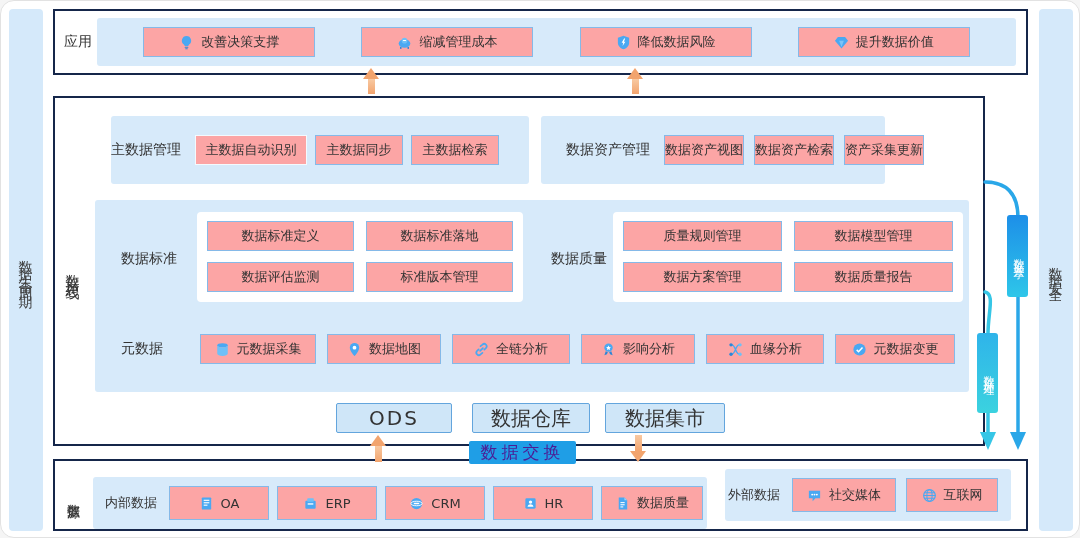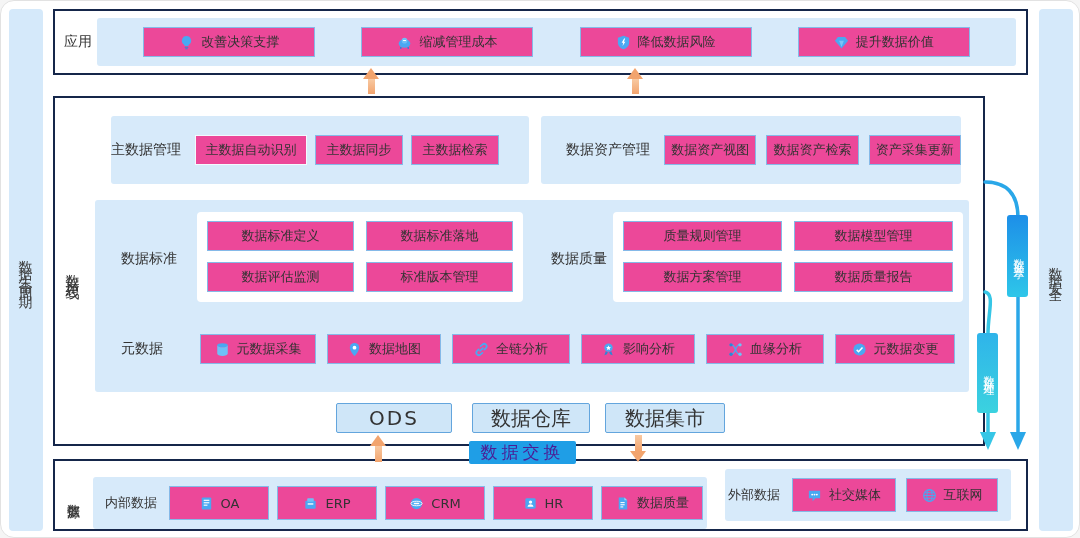--- a/index.html
+++ b/index.html
@@ -15,21 +15,21 @@
   
   .sec { position:absolute; left:52px; background:#fff; border:2px solid #15264a; }
   .sec-label-h { position:absolute; left:9px; top:50%; transform:translateY(-50%);
                  font-size:14px; color:#333; }
   .sec-vlabel { position:absolute; left:9px; top:50%; transform:translateY(-50%);
                 writing-mode:vertical-rl; text-orientation:upright; font-size:14px;
                 color:#333; letter-spacing:4px; }
   .panel { position:absolute; background:#d7eafa; border-radius:3px; }
   .flexrow { display:flex; align-items:center; }
   .plabel { font-size:14px; color:#333; white-space:nowrap; }
-  .chip { height:30px; background:#ec4899; border:1px solid #85b9e8; border-radius:0;
+  .chip { height:30px; background:#fca5a5; border:1px solid #85b9e8; border-radius:0;
           display:flex; align-items:center; justify-content:center; gap:7px;
           font-size:13px; color:#333; white-space:nowrap; }
   .chip.plain { border-color:#f4fafe; }
   .chip .icon { width:15px; height:15px; flex:none; }
   .white-wrap { position:absolute; background:#fff; border-radius:4px; padding:9px 10px;
                 display:grid; grid-template-columns:1fr 1fr; gap:9px 12px; }
   .store { position:absolute; height:30px; background:#cfe6f8; border:1px solid #63a5dd;
            border-radius:2px; display:flex; align-items:center; justify-content:center;
            font-size:20px; color:#333; }
   
@@ -120,21 +120,21 @@
             <span>主数据自动识别</span>
           </div>
         <div class="chip" style="width:88px;">
             <span>主数据同步</span>
           </div>
         <div class="chip" style="width:88px;">
             <span>主数据检索</span>
           </div>
       </div>
 
-      <div class="panel flexrow" style="left:486px; top:18px; width:420px; height:68px; gap:10px; padding-left:25px;justify-content:flex-end;">
+      <div class="panel flexrow" style="left:486px; top:18px; width:344px; height:68px; gap:10px; padding-left:25px;">
         <span class="plabel" style="margin-right:4px;">数据资产管理</span>
         <div class="chip" style="width:94px;">
             <span>数据资产视图</span>
           </div>
         <div class="chip" style="width:94px;">
             <span>数据资产检索</span>
           </div>
         <div class="chip" style="width:94px;">
             <span>资产采集更新</span>
           </div>

